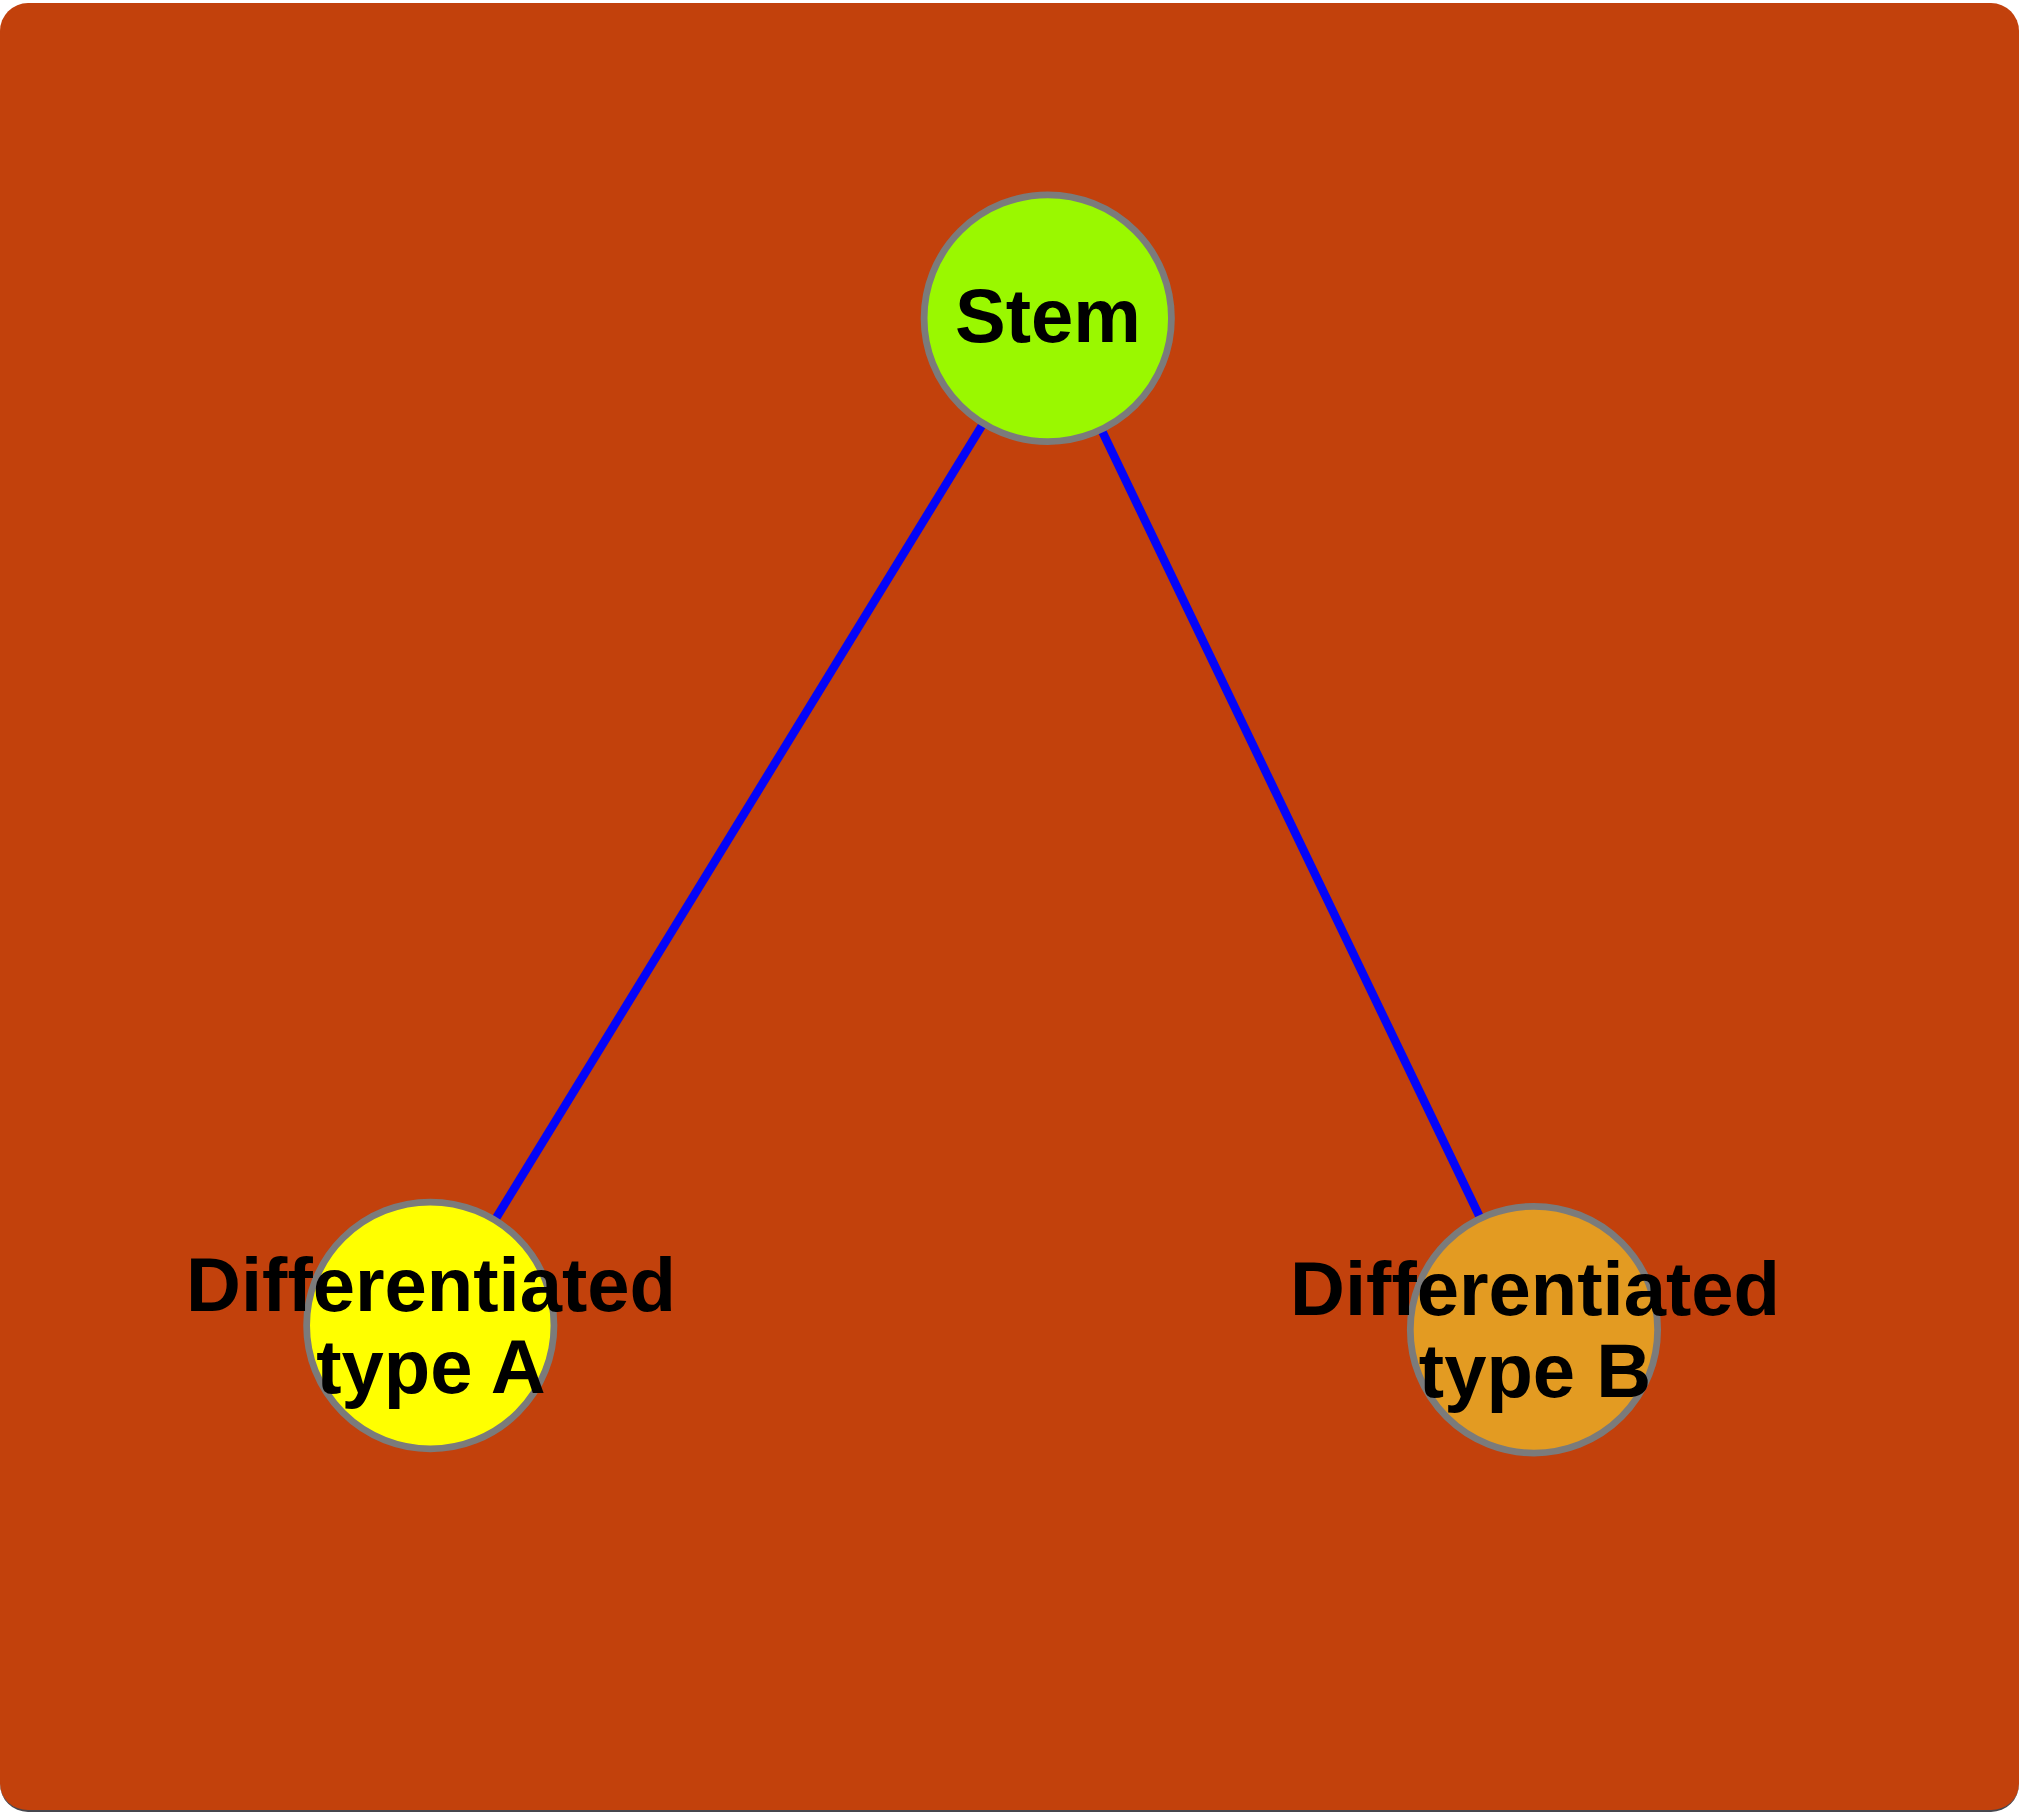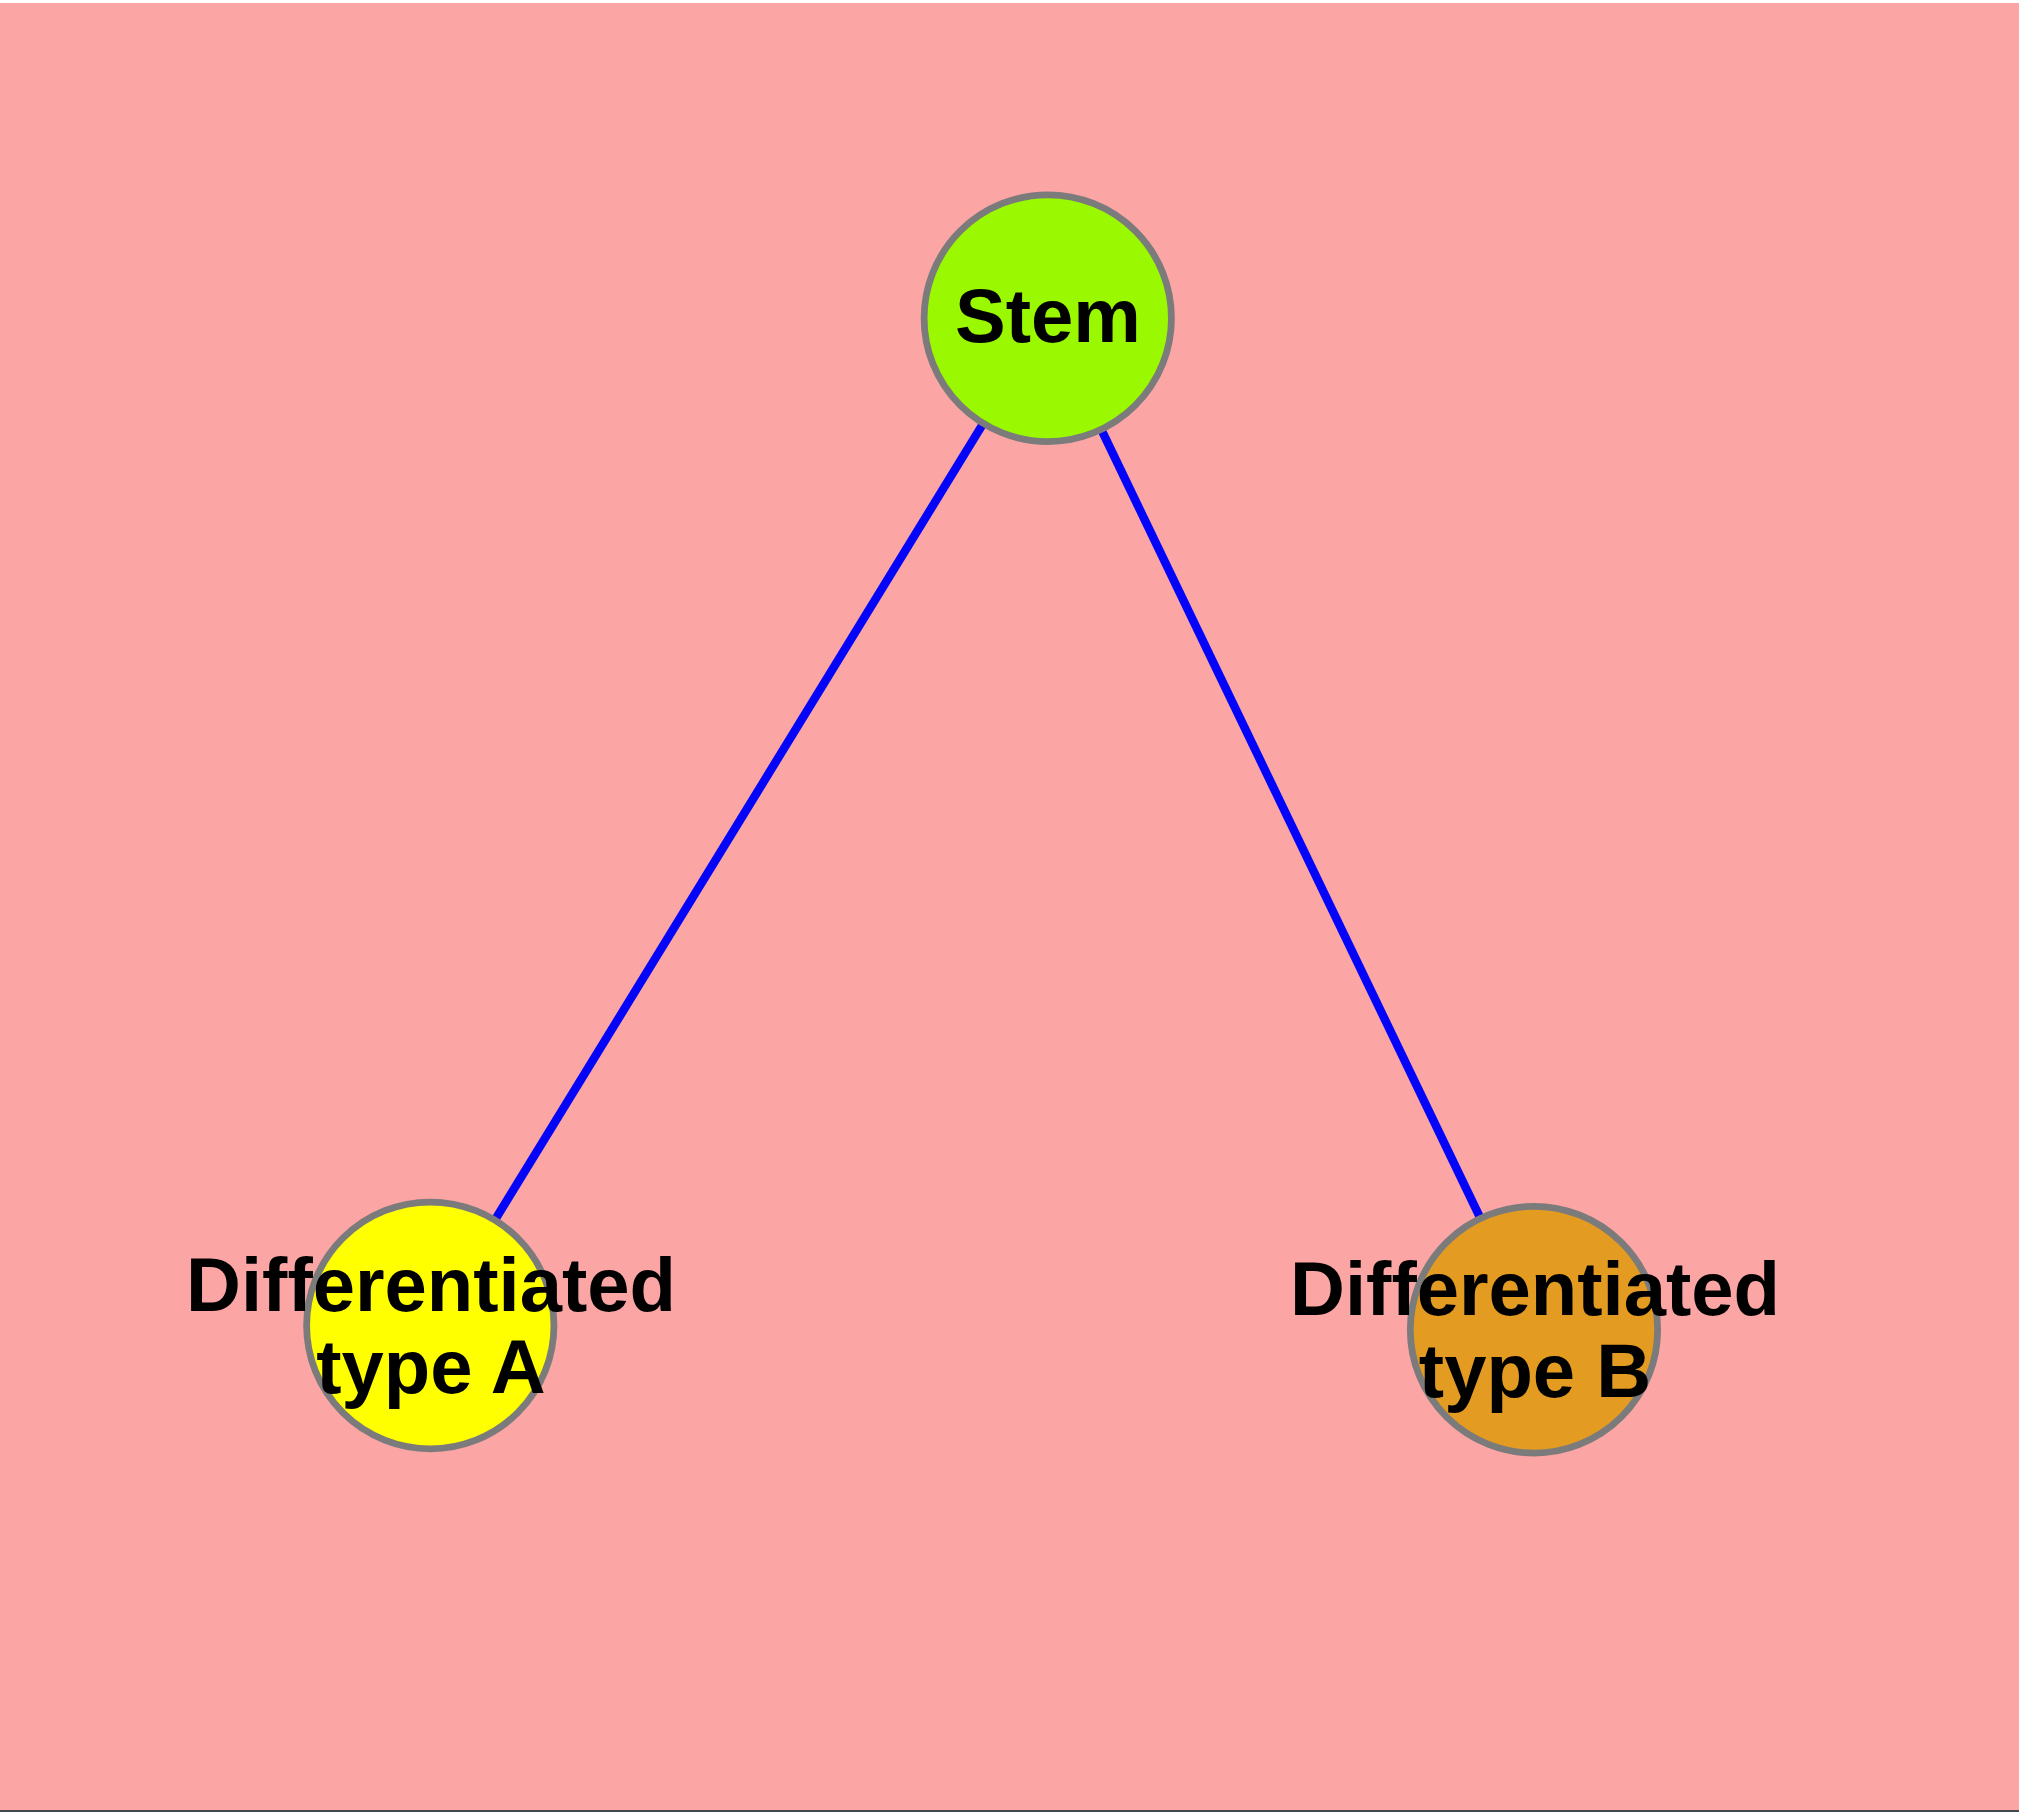--- a/index.html
+++ b/index.html
@@ -42,21 +42,21 @@
     text-align: center;
     white-space: pre-line;
     pointer-events: none;
     letter-spacing: 0;
   }
 </style>
 </head>
 <body>
 
 <div class="stage">
-  <div class="panel" id="panel" style="background: #fca5a5; border-bottom-color: rgb(70, 70, 78);">
+  <div class="panel" id="panel" style="background: #c2410c; border-bottom-color: rgb(70, 70, 78); border-radius: 28px;">
     <svg class="graph-svg" id="graph-svg" xmlns="http://www.w3.org/2000/svg" viewBox="0 0 2384 2138" preserveAspectRatio="none">
         <line x1="1237" y1="373" x2="508" y2="1565" stroke="#0404F8" stroke-width="10"></line>
         <line x1="1237" y1="373" x2="1811" y2="1570" stroke="#0404F8" stroke-width="10"></line>
         <circle cx="1237" cy="373" r="146" fill="#9AF800" stroke="#7B7B7B" stroke-width="8"></circle>
         <circle cx="508" cy="1565" r="146" fill="#FFFF00" stroke="#7B7B7B" stroke-width="8"></circle>
         <circle cx="1811" cy="1570" r="146" fill="#E39B22" stroke="#7B7B7B" stroke-width="8"></circle>
       </svg>
     <div id="labels-layer">
         <div class="node-label" style="left: 1048px; top: 313px; color: rgb(0, 0, 0);">Stem</div>
         <div class="node-label" style="left: 431px; top: 1323px; color: rgb(0, 0, 0);">Differentiated

